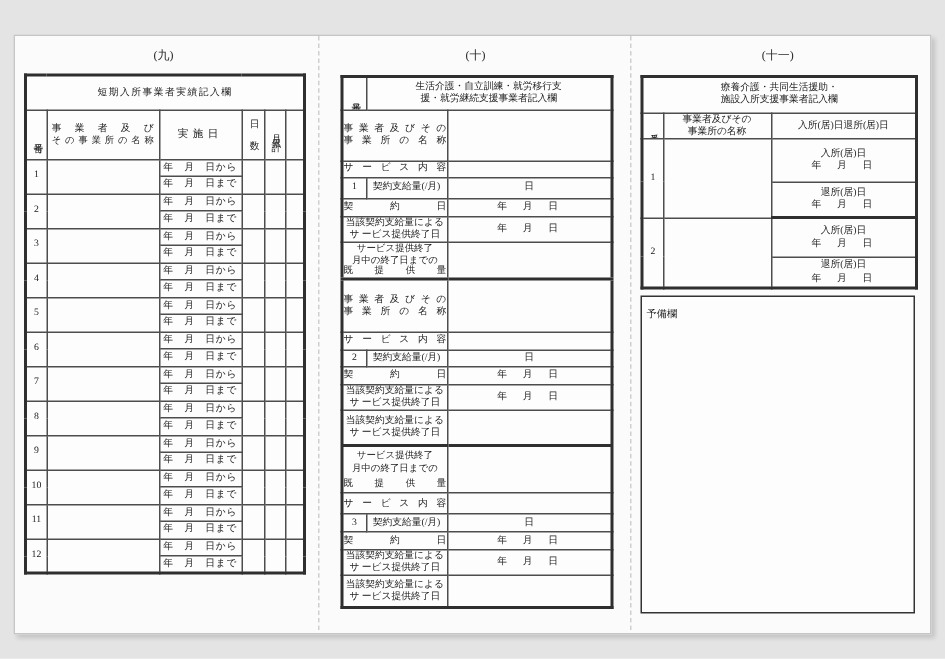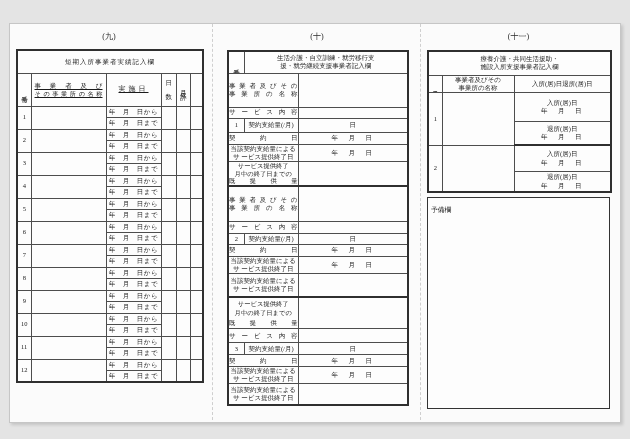--- a/index.html
+++ b/index.html
@@ -76,21 +76,21 @@
         <col style="width:75px">
         <col style="width:55px">
       <col style="width:15px">
         <col style="width:14px">
         <col style="width:13px">
     </colgroup>
     <tbody>
       <tr class="ttl-row" style="height:23px;">
         <td colspan="6">短期入所事業者実績記入欄</td>
       </tr>
-      <tr class="hd-row" style="height:33px;text-decoration:underline;">
+      <tr class="hd-row" style="height:33px;">
         <td><span class="vtext">番号</span></td>
         <td class="prov2">
           <div class="jfy">事業者及び</div>
           <div class="jfy" style="font-size:6.2px;">その事業所の名称</div>
         </td>
         <td style="letter-spacing:3px;font-size:7px;">実施日</td>
         <td><span class="vtext vt-days">日数</span></td>
         <td><span class="vtext vt-mtot">月累計</span></td>
         <td></td>
       </tr>

